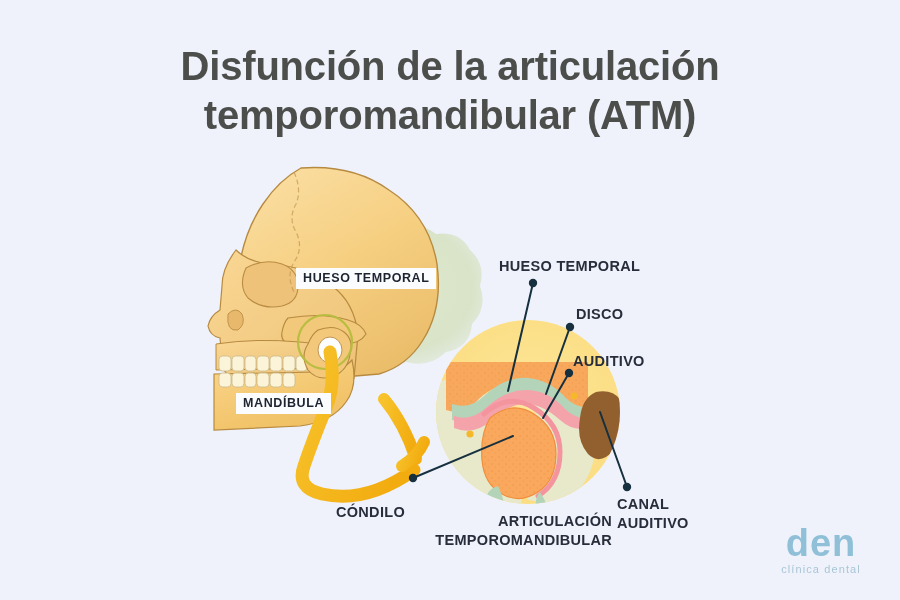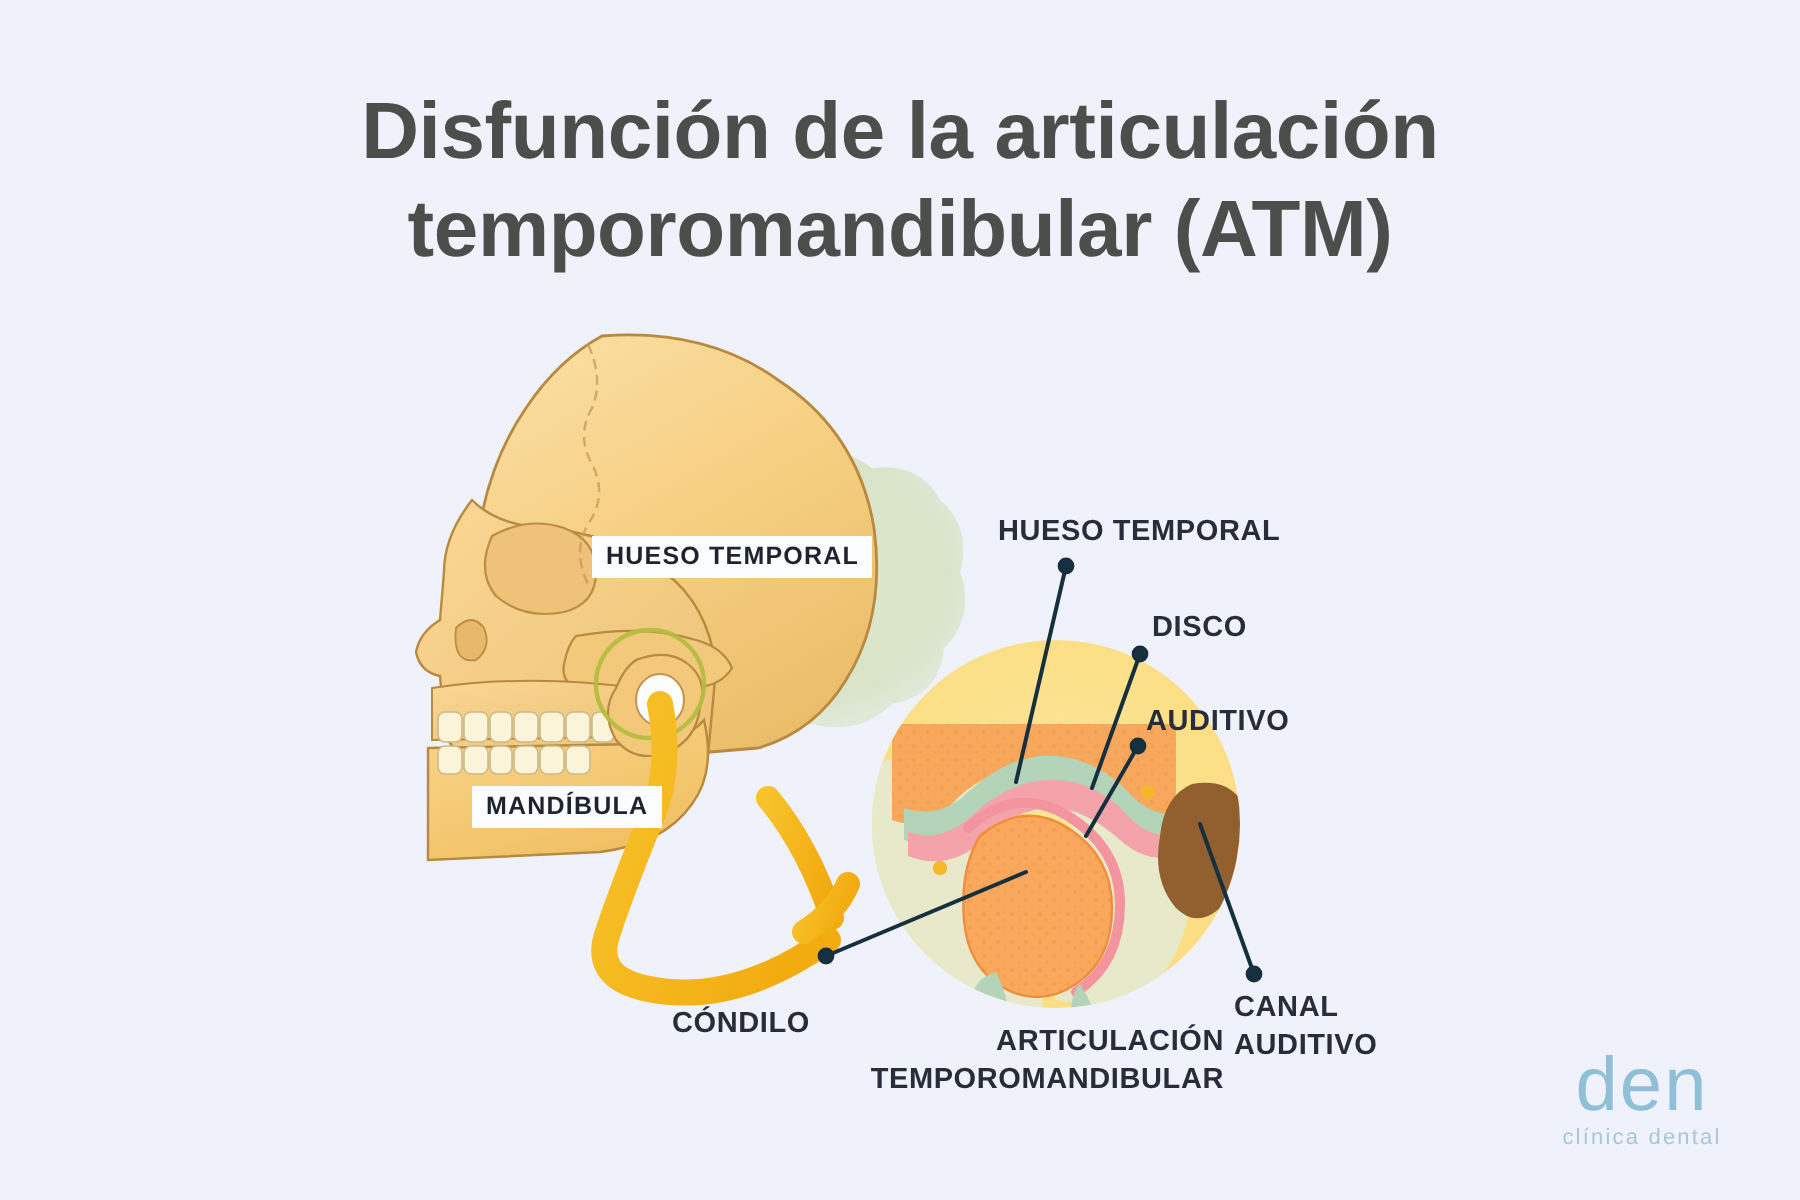--- a/index.html
+++ b/index.html
@@ -87,21 +87,21 @@
     left: 766px;
     top: 524px;
     width: 110px;
     text-align: center;
     line-height: 1;
   }
   #logo-mark {
     display: block;
     font-size: 38px;
     color: #8fc0d8;
-    font-weight: normal;
+    font-weight: bold;
     letter-spacing: 1px;
   }
   #logo-sub {
     display: block;
     margin-top: 2px;
     font-size: 11px;
     color: #a9c6d6;
     letter-spacing: 1.1px;
   }
 </style>

